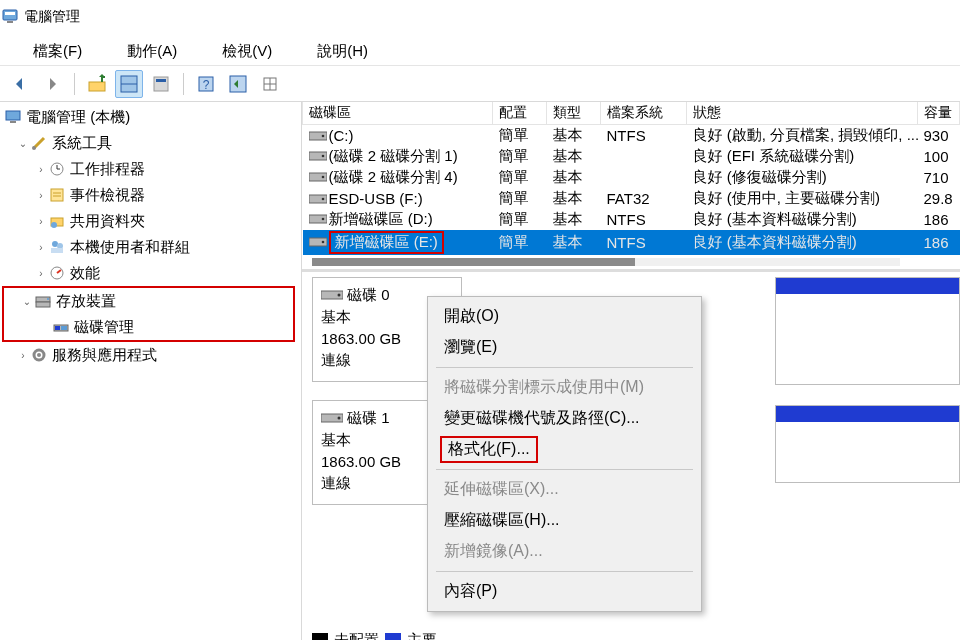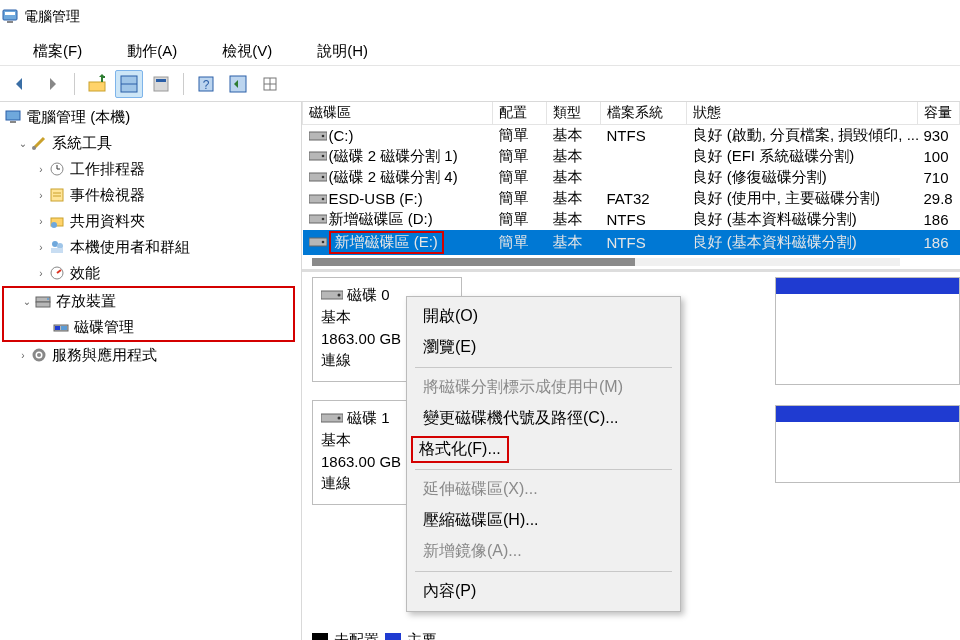--- a/index.html
+++ b/index.html
@@ -142,39 +142,39 @@
   .disk-strip {
     position:absolute;
     right:0;
     width: 185px;
     border: 1px solid #bdbdbd;
     background:#fff;
   }
   .disk-strip .bar { height:16px; }
   .context-menu {
     position: absolute;
-    left: 406px;
+    left: 427px;
     top: 194px;
     width: 275px;
     background: #f0f0f0;
     border: 1px solid #bbb;
     box-shadow: 3px 3px 6px rgba(0,0,0,0.25);
     padding: 4px 2px;
     z-index: 10;
   }
   .context-menu .mi {
     padding: 5px 14px;
     font-size: 16px;
   }
   .context-menu .mi.disabled { color: #8a8a8a; }
   .context-menu .msep { height:1px; background:#c8c8c8; margin:4px 6px; }
   .context-menu .mi.highlight {
     display:inline-block;
     border:2px solid #d40000;
-    margin: 2px 2px;
+    margin: 2px 10px;
     padding: 1px 6px;
   }
 </style>
 </head>
 <body>
 
 <div class="titlebar">
   <span class="app-icon">
     <svg viewBox="0 0 16 16">
         <rect x="1" y="2" width="14" height="10" rx="1" fill="#6fa8dc" stroke="#2b5fa7"></rect>

